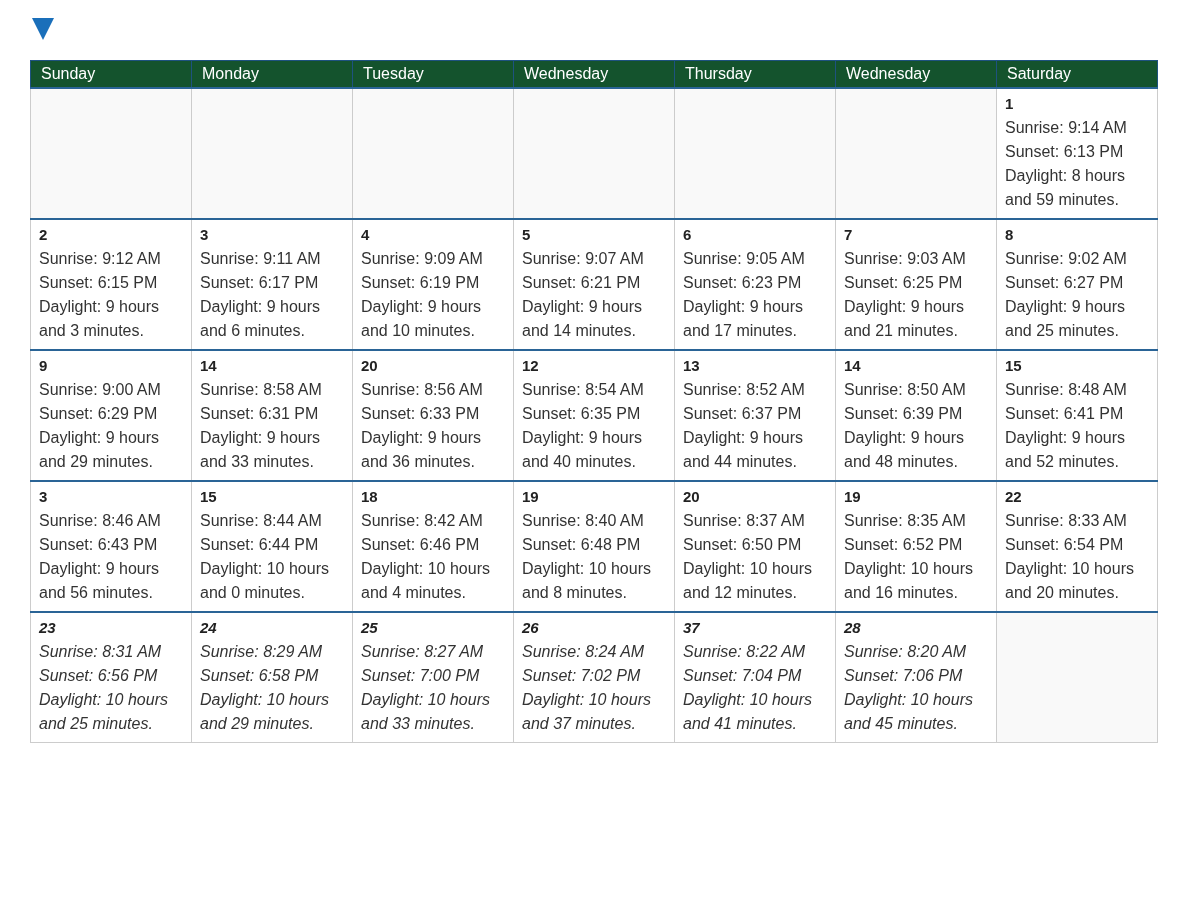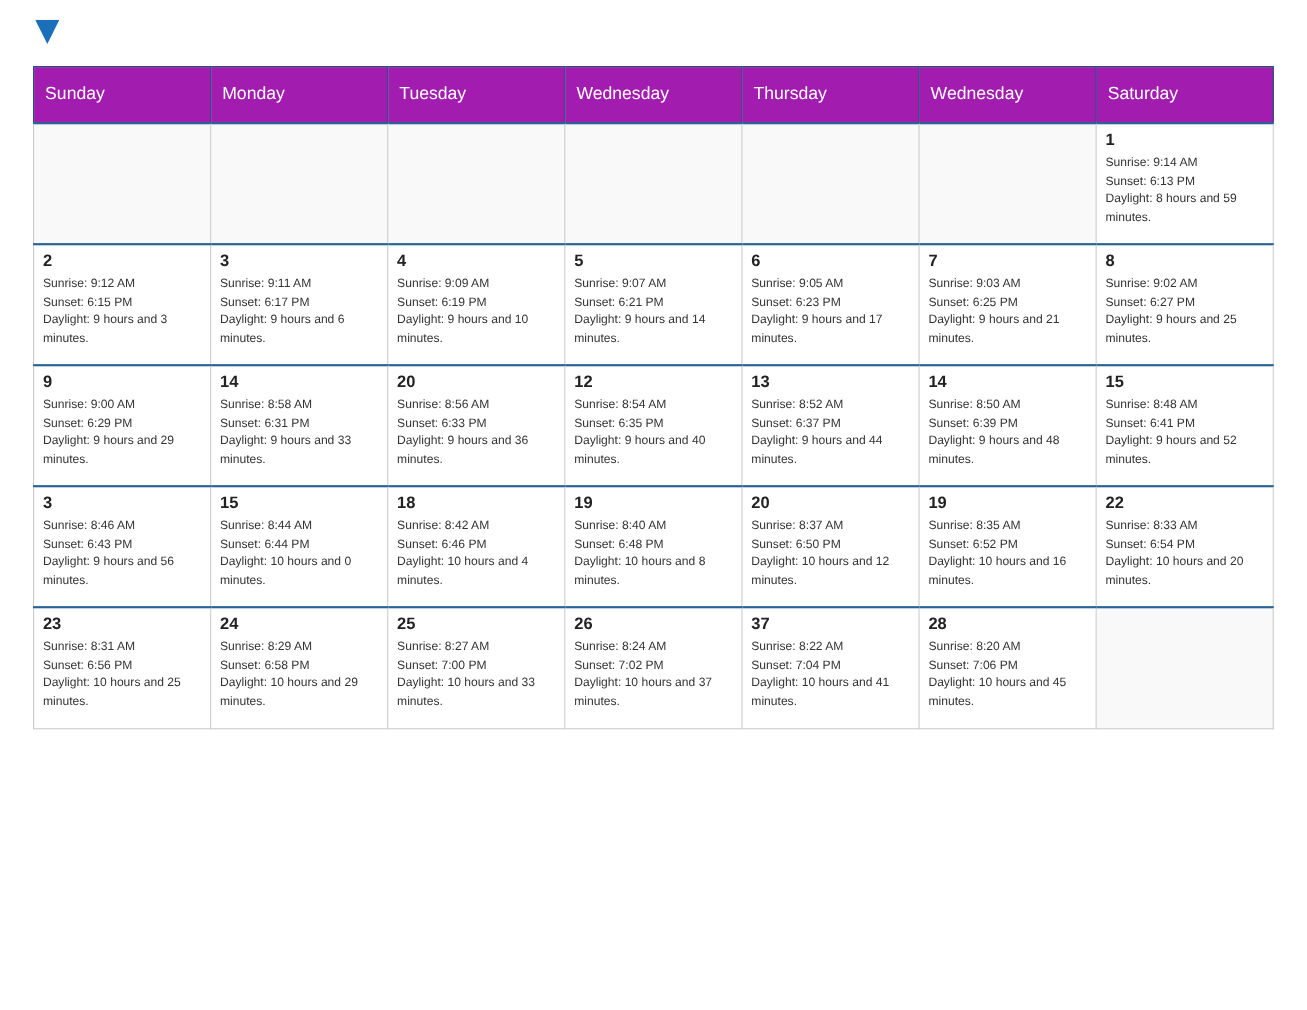--- a/index.html
+++ b/index.html
@@ -51,24 +51,24 @@
       font-size: 22px;
       color: #555;
       margin-top: 4px;
     }
     .calendar {
       width: 100%;
       border-collapse: collapse;
       border: 1px solid #ccc;
     }
     .calendar th {
-      background-color: #a21caf;
+      background-color: #14532d;
       color: #fff;
       text-align: left;
-      padding: 16px 10px;
+      padding: 4px 10px;
       font-size: 16px;
       font-weight: normal;
       border: 1px solid #1e5280;
     }
     .calendar td {
       vertical-align: top;
       padding: 6px 8px;
       border: 1px solid #ccc;
       width: calc(100% / 7);
       min-height: 110px;
@@ -78,29 +78,30 @@
       border-top: 2px solid #2a6496;
     }
     .day-number {
       font-size: 15px;
       font-weight: bold;
       color: #222;
       display: block;
       margin-bottom: 4px;
     }
     .day-info {
-      font-size: 11px;
+      font-size: 16px;
       color: #333;
       line-height: 1.5;
     }
     .empty-cell {
       background: #f9f9f9;
     }
     .last-row td {
       border-bottom: 1px solid #ccc;
+      font-style: italic;
     }
   </style>
 </head>
 <body>
 
 <div class="header">
   <div class="logo">
     <div class="logo-wrapper">
       <div class="logo-top">
         <span class="logo-text-general"></span>

